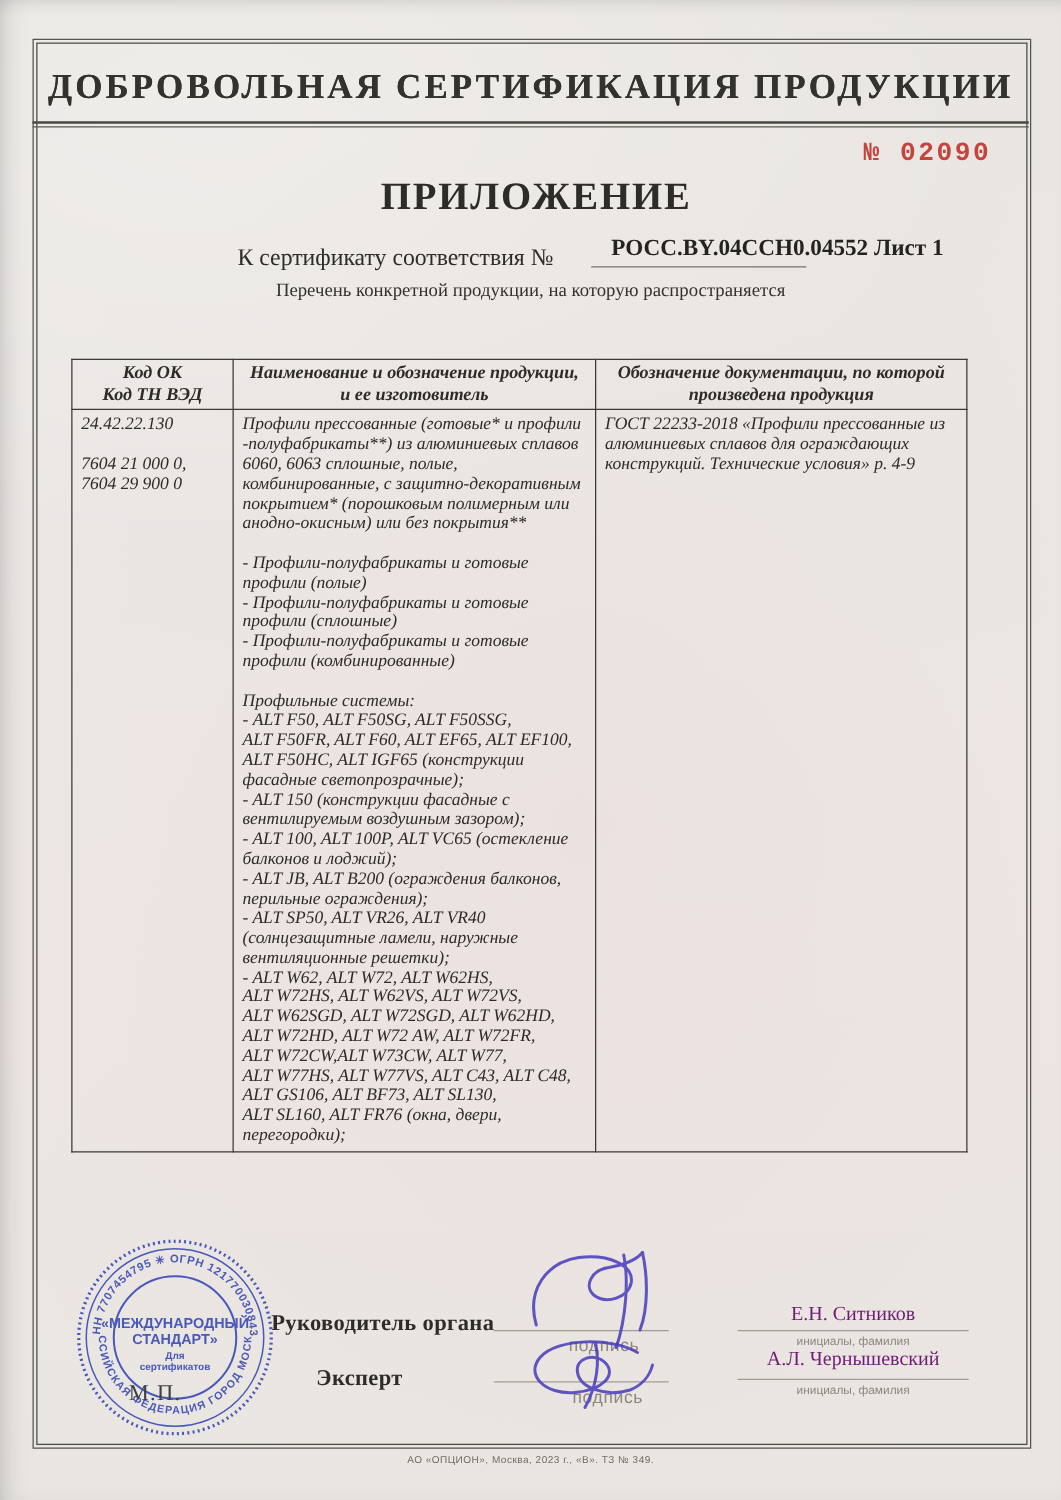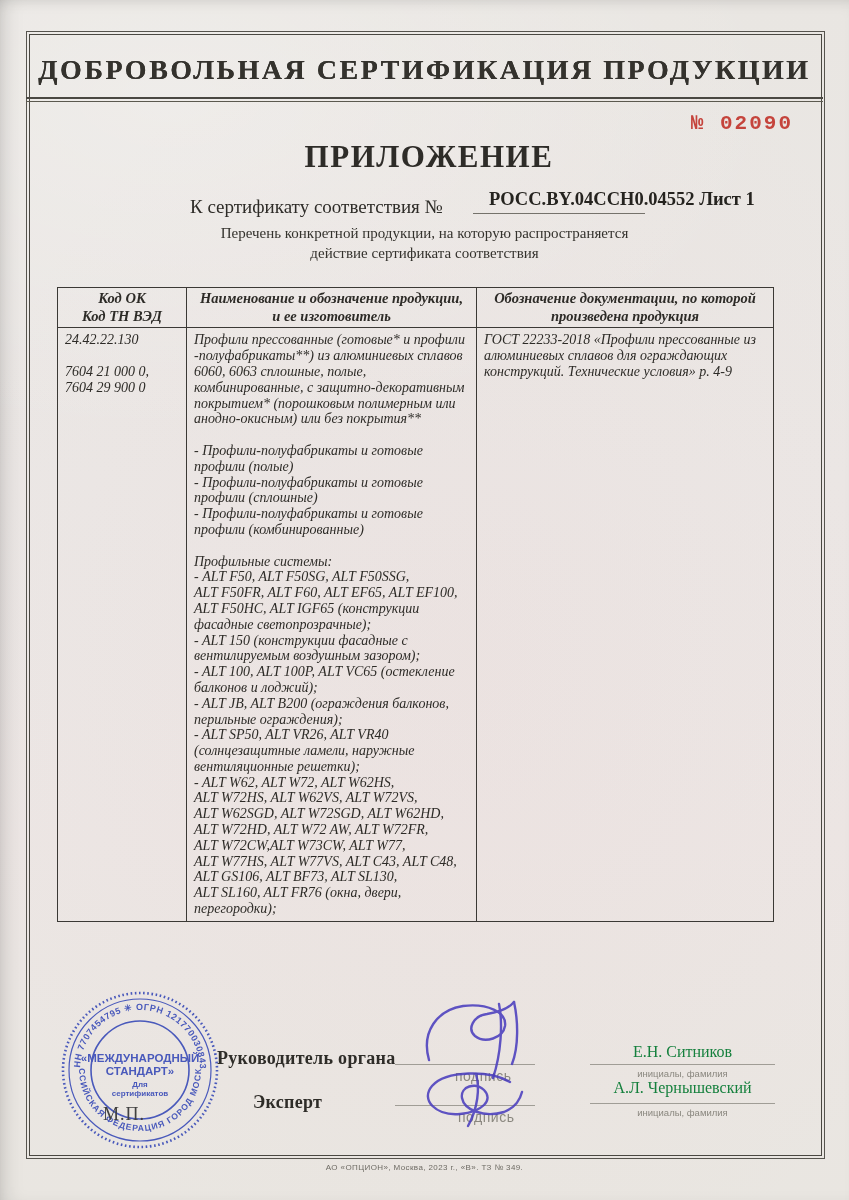--- a/index.html
+++ b/index.html
@@ -56,21 +56,21 @@
   .sig-line-2{left:395px;top:1105px;width:140px;}
   .nline-1{left:590px;top:1064px;width:185px;}
   .nline-2{left:590px;top:1103px;width:185px;}
   .scap{position:absolute;font-family:"Liberation Sans",sans-serif;font-size:14px;
     letter-spacing:.5px;color:#8a877f;}
   .sig-cap-1{left:455px;top:1068px;}
   .sig-cap-2{left:458px;top:1109px;}
   .ncap{position:absolute;left:590px;width:185px;text-align:center;
     font-family:"Liberation Sans",sans-serif;font-size:9.5px;color:#8a877f;}
   .name-cap-1{top:1068px;} .name-cap-2{top:1107px;}
-  .name{position:absolute;left:590px;width:185px;text-align:center;font-size:16px;color:#15803d;}
+  .name{position:absolute;left:590px;width:185px;text-align:center;font-size:16px;color:#701a75;}
   .name-1{top:1043px;} .name-2{top:1079px;text-align:center;}
   .sig{position:absolute;z-index:3;}
   .sig-1{left:415px;top:998px;}
   .sig-2{left:412px;top:1068px;}
   .footer{position:absolute;left:0;top:1163px;width:849px;text-align:center;
     font-family:"Liberation Sans",sans-serif;font-size:8px;letter-spacing:.4px;color:#6e6b64;}
   .stamp text{fill:var(--stamp_blue,#3346b6);}
   .stamp .ring-text{font-family:"Liberation Sans",sans-serif;font-weight:bold;}
 </style>
 </head>
@@ -84,21 +84,20 @@
 <div class="doc-number">№ 02090</div>
 <div class="appendix">ПРИЛОЖЕНИЕ</div>
 
 <div class="cert-label">К сертификату соответствия №</div>
 <div class="cert-underline">
   <span class="cert-number">РОСС.BY.04ССН0.04552 Лист 1</span>
 </div>
 
 <div class="subtitle">
   <div>Перечень конкретной продукции, на которую распространяется</div>
-  <div>действие сертификата соответствия</div>
 </div>
 
 <table class="product-table">
   <colgroup>
       <col style="width:129px">
       <col style="width:290px">
       <col style="width:297px">
     </colgroup>
   <thead>
     <tr>

